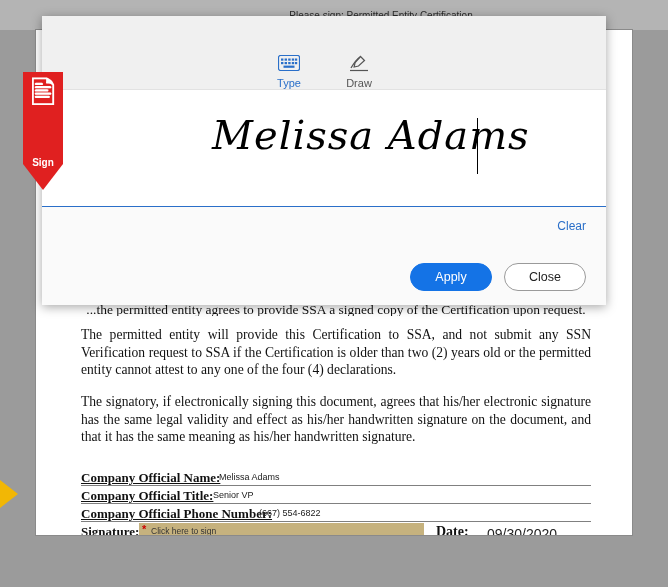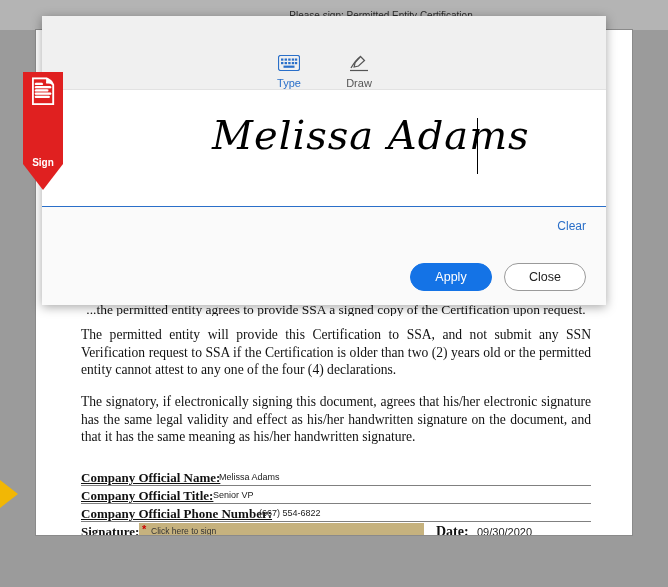--- a/index.html
+++ b/index.html
@@ -163,23 +163,23 @@
   .date-field {
     position: absolute;
     left: 390px;
     top: -1px;
     width: 120px;
     height: 16px;
     border-bottom: 1px solid #808080;
   }
   .date-value {
     position: absolute;
-    left: 6px;
+    left: 16px;
     top: 3px;
-    font-size: 11px;
+    font-size: 14px;
     color: #222;
   }
 
   
   .arrow-marker {
     position: absolute;
     left: 0;
     top: 480px;
     width: 0;
     height: 0;

